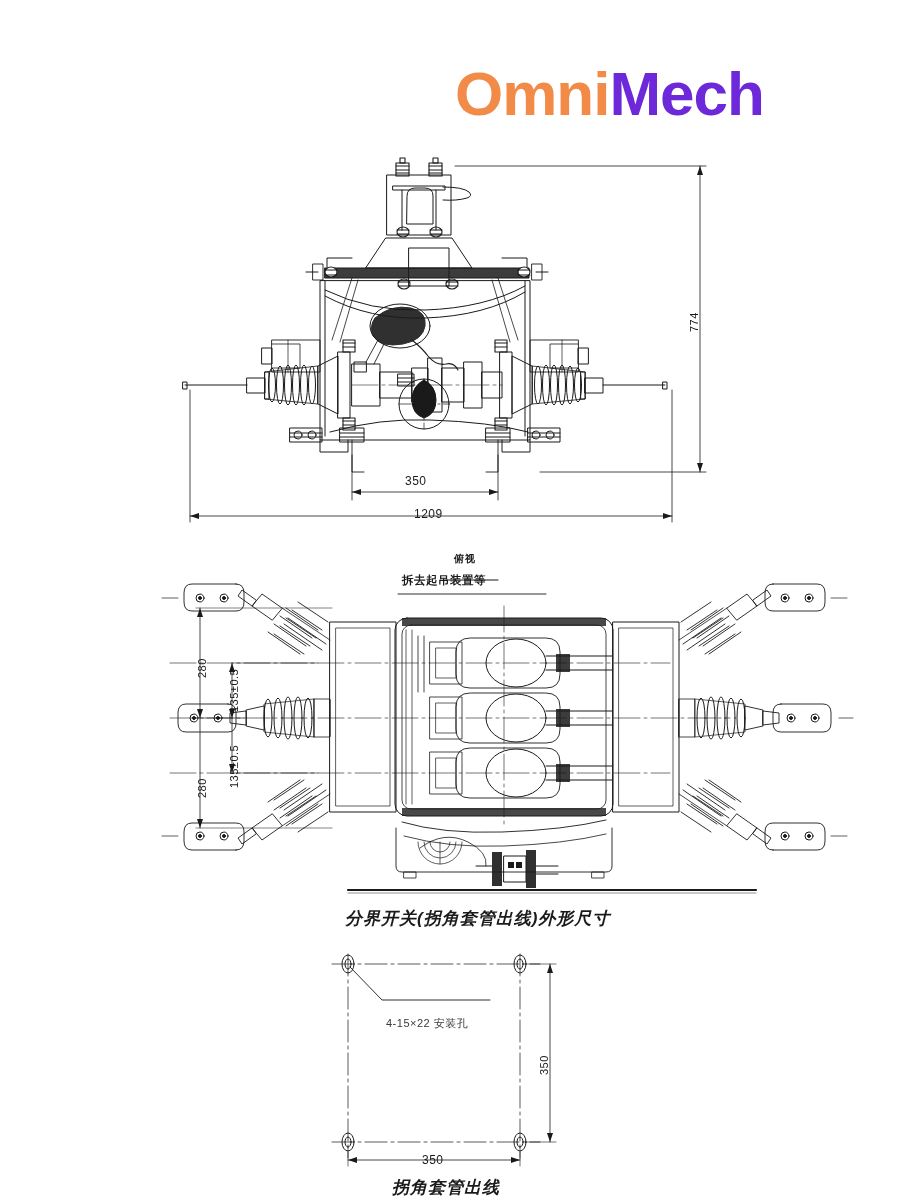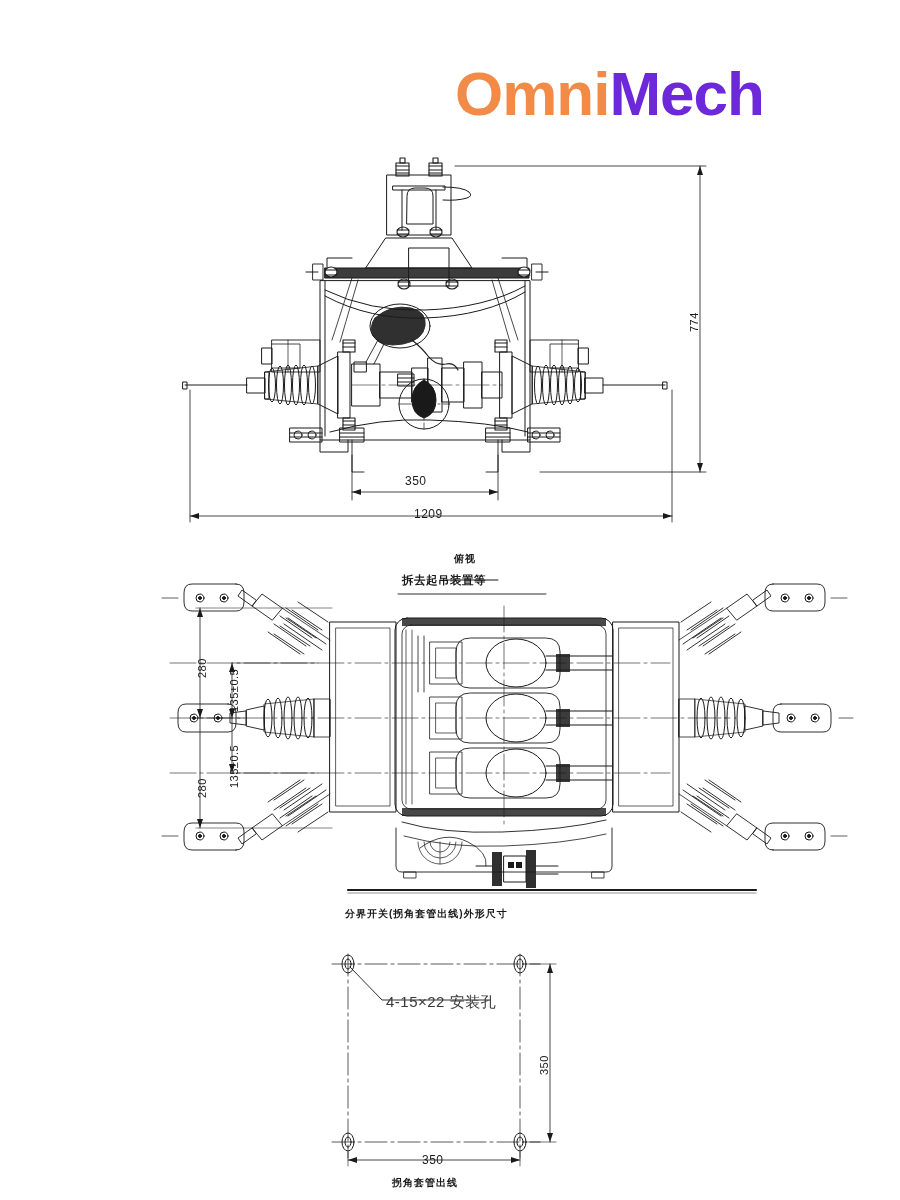--- a/index.html
+++ b/index.html
@@ -17,22 +17,22 @@
   .view{position:absolute;}
   svg{display:block;overflow:visible;}
 
   .lbl{position:absolute;font-family:"Liberation Sans",sans-serif;
        color:#1a1a1a;white-space:nowrap;}
   .dim{font-size:12px;letter-spacing:0.5px;}
   .dimv{font-size:11px;letter-spacing:0.5px;transform-origin:left top;
         transform:rotate(-90deg);}
   .cn{font-size:10px;font-weight:bold;letter-spacing:1px;}
   .cn-sm{font-size:11.5px;font-weight:bold;letter-spacing:0.5px;}
-  .note{font-size:15px;letter-spacing:0.5px;color:#3a3a3a;}
-  .caption{font-size:10px;font-weight:bold;letter-spacing:1px;}
+  .note{font-size:11px;letter-spacing:0.5px;color:#3a3a3a;margin-top:23px;}
+  .caption{font-size:17px;font-weight:bold;letter-spacing:1px;font-style:italic;}
 </style>
 </head>
 <body>
 
 <div id="logo">
   <span class="o">Omni</span><span class="m">Mech</span>
 </div>
 
 <div class="view" id="view-front" style="left:0;top:0;width:900px;height:545px;">
 <svg width="900" height="545" viewBox="0 0 900 545">

